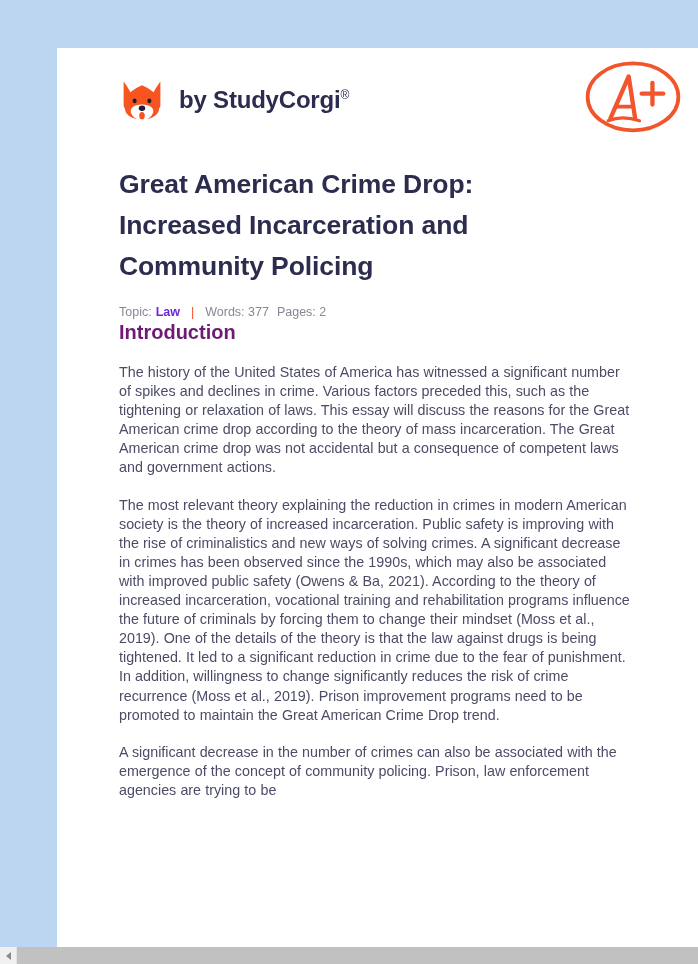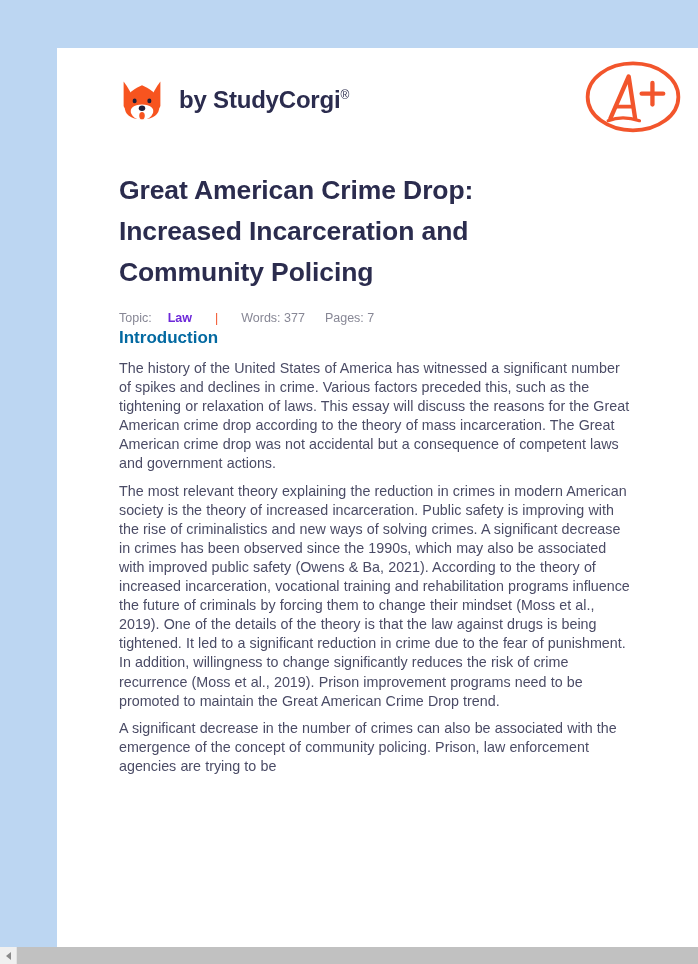--- a/index.html
+++ b/index.html
@@ -70,67 +70,67 @@
     height: 88px;
   }
 
   
   .doc-title {
     font-size: 26.5px;
     line-height: 41px;
     font-weight: bold;
     color: #2b2c4e;
     letter-spacing: -0.1px;
-    margin: 18px 0 0 0;
+    margin: 12px 0 0 0;
     max-width: 430px;
   }
 
   
   .meta {
     margin-top: 18px;
     font-size: 12.5px;
     color: #878795;
     display: flex;
     align-items: center;
-    gap: 12px;
+    gap: 0;
     white-space: nowrap;
   }
   .meta .label { color: #878795; }
   .meta .topic-val {
     color: #6d28d9;
     font-weight: bold;
     margin-left: 4px;
   }
   .meta .sep {
     color: #f2552c;
     margin: 0 11px;
   }
   .meta .words { margin-right: 8px; text-align: right; }
 
   
   h2.section {
-    font-size: 17px;
-    font-weight: bold;
-    color: #0369a1;
+    font-size: 20px;
+    font-weight: bold;
+    color: #701a75;
     margin: 0;
     padding: 0;
     line-height: 26px;
   }
   .intro-head { margin-top: 36px; }
   .tight-head { margin-top: 0px; }
 
   p.para {
     font-size: 14.3px;
     line-height: 19.1px;
     color: #4b4c66;
     margin: 16px 0 0 0;
     width: 512px;
     word-spacing: 0.2px;
   }
-  p.para.after-head { margin-top: 8px; }
+  p.para.after-head { margin-top: 18px; }
 
   
   .hscroll {
     position: absolute;
     left: 0;
     bottom: 0;
     width: 698px;
     height: 17px;
     background: #f0f0f0;
     display: flex;
@@ -207,21 +207,21 @@
       </div>
     </div>
 
     <h1 class="doc-title">Great American Crime Drop: Increased Incarceration and Community Policing</h1>
 
     <div class="meta">
       <span class="label">Topic:</span>
       <span class="topic-val">Law</span>
       <span class="sep">|</span>
       <span class="words">Words: 377</span>
-      <span class="pages">Pages: 7</span>
+      <span class="pages">Pages: 2</span>
     </div>
 
     <h2 class="section intro-head">Introduction</h2>
     <p class="para after-head">The history of the United States of America has witnessed a significant number of spikes and declines in crime. Various factors preceded this, such as the tightening or relaxation of laws. This essay will discuss the reasons for the Great American crime drop according to the theory of mass incarceration. The Great American crime drop was not accidental but a consequence of competent laws and government actions.</p>
 
     <p class="para after-head">The most relevant theory explaining the reduction in crimes in modern American society is the theory of increased incarceration. Public safety is improving with the rise of criminalistics and new ways of solving crimes. A significant decrease in crimes has been observed since the 1990s, which may also be associated with improved public safety (Owens &amp; Ba, 2021). According to the theory of increased incarceration, vocational training and rehabilitation programs influence the future of criminals by forcing them to change their mindset (Moss et al., 2019). One of the details of the theory is that the law against drugs is being tightened. It led to a significant reduction in crime due to the fear of punishment. In addition, willingness to change significantly reduces the risk of crime recurrence (Moss et al., 2019). Prison improvement programs need to be promoted to maintain the Great American Crime Drop trend.</p>
 
     <p class="para after-head">A significant decrease in the number of crimes can also be associated with the emergence of the concept of community policing. Prison, law enforcement agencies are trying to be</p>
 
   </div>

